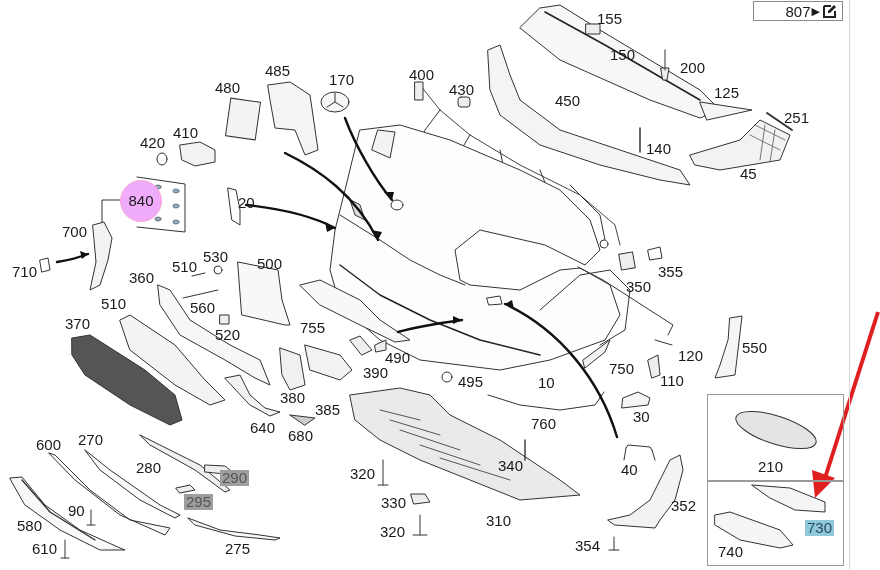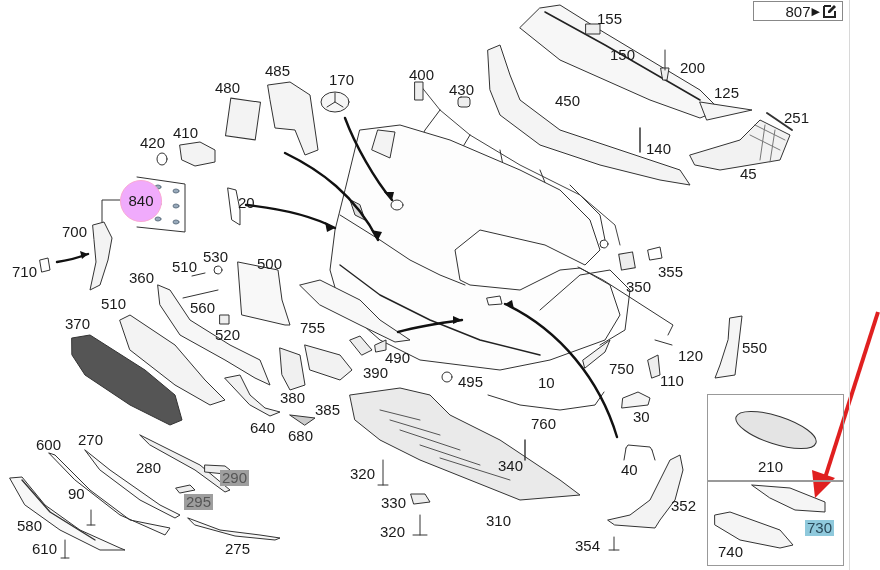--- a/index.html
+++ b/index.html
@@ -252,20 +252,20 @@
       <div class="lbl" style="left: 136px; top: 460px;">280</div>
       <div class="lbl hl-gray" style="left: 220px; top: 470px;">290</div>
       <div class="lbl hl-gray" style="left: 184px; top: 494px;">295</div>
       <div class="lbl" style="left: 350px; top: 466px;">320</div>
       <div class="lbl" style="left: 381px; top: 495px;">330</div>
       <div class="lbl" style="left: 380px; top: 524px;">320</div>
       <div class="lbl" style="left: 486px; top: 513px;">310</div>
       <div class="lbl" style="left: 671px; top: 498px;">352</div>
       <div class="lbl" style="left: 575px; top: 538px;">354</div>
       <div class="lbl" style="left: 17px; top: 518px;">580</div>
-      <div class="lbl" style="left: 68px; top: 486px;">90</div>
+      <div class="lbl" style="left: 68px; top: 503px;">90</div>
       <div class="lbl" style="left: 32px; top: 541px;">610</div>
       <div class="lbl" style="left: 225px; top: 541px;">275</div>
       <div class="lbl" style="left: 758px; top: 459px;">210</div>
       <div class="lbl hl-blue" style="left: 805px; top: 520px;">730</div>
       <div class="lbl" style="left: 718px; top: 544px;">740</div>
     </div>
 </div>
 
 </body></html>

